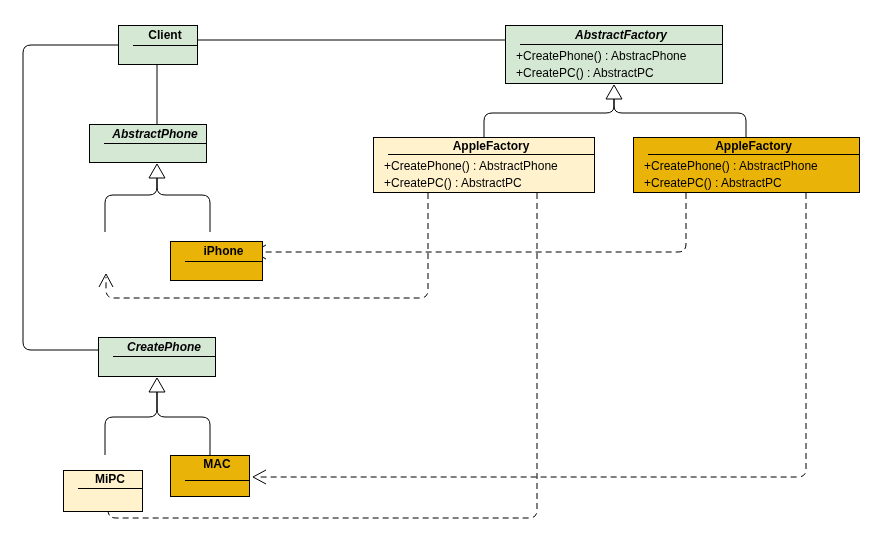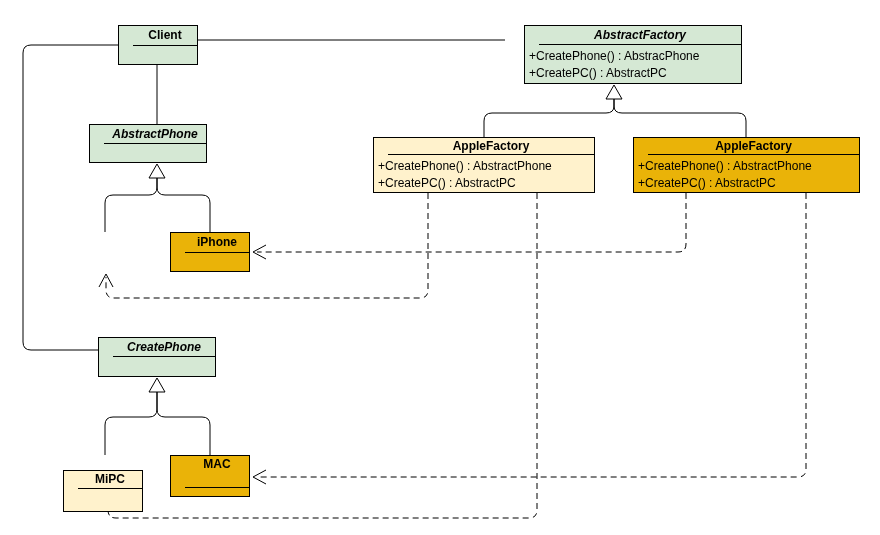--- a/index.html
+++ b/index.html
@@ -10,21 +10,21 @@
   .connectors{position:absolute;left:0;top:0;pointer-events:none;}
   .uml{
     position:absolute;box-sizing:border-box;border:1px solid #000;
     font-size:12px;color:#000;
   }
   .uml .t{
     box-sizing:border-box;border-bottom:1px solid #000;
     text-align:center;font-weight:bold;overflow:hidden;white-space:nowrap;margin-left:14px;
   }
   .uml .t.it{font-style:italic;}
-  .uml .m{padding:3px 4px 0 4px;}
+  .uml .m{padding:3px 4px 0 10px;}
   .uml .m div{line-height:17px;white-space:nowrap;}
   .green{background:#d5e8d4;}
   .yellow{background:#fff2cc;}
   .purple{background:#eab308;}
 </style>
 </head>
 <body>
 
 <div class="canvas">
 
@@ -59,21 +59,21 @@
       <path d="M266,245 L253,252 L266,259"></path>
       <path d="M266,470 L253,477 L266,484"></path>
     </g>
   </svg>
 
   <div class="uml green" style="left:118px;top:25px;width:80px;height:40px">
     <div class="t" style="height:20px;line-height:19px">Client</div>
     <div></div>
   </div>
 
-  <div class="uml green" style="left:524px;top:25px;width:218px;height:59px">
+  <div class="uml green" style="left:505px;top:25px;width:218px;height:59px">
     <div class="t it" style="height:19px;line-height:18px">AbstractFactory</div>
     <div class="m">
       <div>+CreatePhone() : AbstracPhone</div>
       <div>+CreatePC() : AbstractPC</div>
     </div>
   </div>
 
   <div class="uml green" style="left:89px;top:124px;width:118px;height:39px">
     <div class="t it" style="height:19px;line-height:18px">AbstractPhone</div>
     <div></div>
@@ -89,33 +89,33 @@
 
   <div class="uml purple" style="left:633px;top:137px;width:227px;height:56px">
     <div class="t" style="height:17px;line-height:16px">AppleFactory</div>
     <div class="m">
       <div>+CreatePhone() : AbstractPhone</div>
       <div>+CreatePC() : AbstractPC</div>
     </div>
   </div>
 
 
-  <div class="uml purple" style="left:170px;top:232px;width:80px;height:40px">
+  <div class="uml purple" style="left:170px;top:241px;width:93px;height:40px">
     <div class="t" style="height:20px;line-height:19px">iPhone</div>
     <div></div>
   </div>
 
   <div class="uml green" style="left:98px;top:337px;width:118px;height:40px">
     <div class="t it" style="height:19px;line-height:18px">CreatePhone</div>
     <div></div>
   </div>
 
   <div class="uml yellow" style="left:63px;top:470px;width:80px;height:42px">
     <div class="t" style="height:18px;line-height:17px">MiPC</div>
     <div></div>
   </div>
 
   <div class="uml purple" style="left:170px;top:455px;width:80px;height:42px">
-    <div class="t" style="height:32px;line-height:17px">MAC</div>
+    <div class="t" style="height:25px;line-height:17px">MAC</div>
     <div></div>
   </div>
 
 </div>
 
 </body></html>

